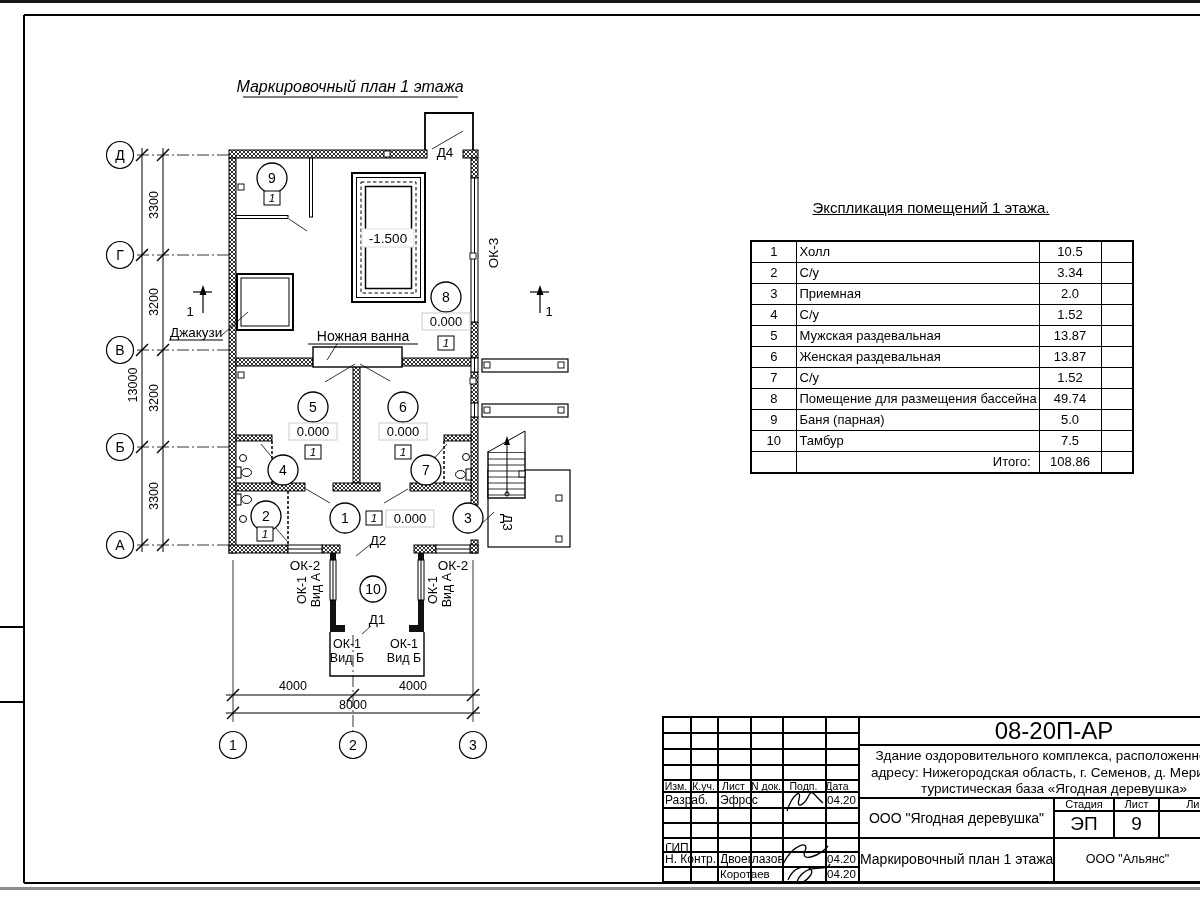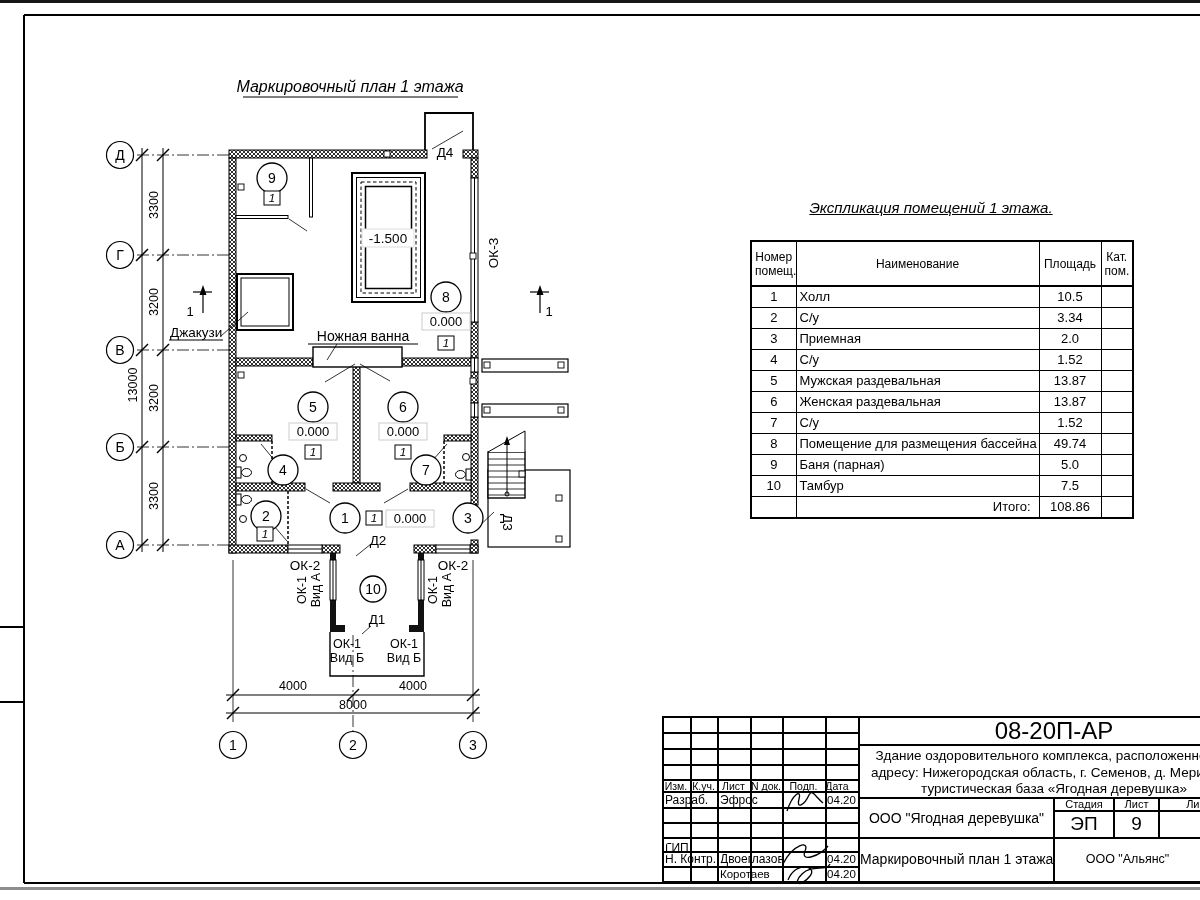--- a/index.html
+++ b/index.html
@@ -11,21 +11,21 @@
   .tbtxt.left{text-align:left;border-radius:6px;}
   
   #expl-wrap{position:absolute;left:750px;top:240px;}
   #expl{border-collapse:collapse;table-layout:fixed;width:382px;font-size:13px;}
   #expl td{border:1px solid #000;padding:0 3px;overflow:hidden;white-space:nowrap;}
   #expl{border:2px solid #000;}
   #expl tr.hdr td{border-bottom:2px solid #000;font-size:12px;text-align:center;vertical-align:middle;}
   #expl td.c{text-align:center;}
   #expl td.r{text-align:right;padding-right:8px;}
   #expl-title{position:absolute;left:740px;top:199px;width:382px;text-align:center;
-      font-style:italic;font-size:15px;text-decoration:underline;}
+      font-size:15px;text-decoration:underline;}
   svg text{fill:#000;}
 </style>
 </head>
 <body>
 
 <svg class="abs" style="left:0;top:0" width="1200" height="900" viewBox="0 0 1200 900">
   <defs>
     <pattern id="wh" width="4" height="4" patternUnits="userSpaceOnUse">
       <rect width="4" height="4" fill="#fff"></rect>
       <path d="M0 4 L4 0 M0 0 L4 4" stroke="#1a1a1a" stroke-width="0.9"></path>
@@ -352,26 +352,20 @@
 <div id="expl-title">Экспликация помещений 1 этажа.</div>
 <div id="expl-wrap">
   <table id="expl">
     <colgroup>
         <col style="width:45px">
         <col style="width:243px">
         <col style="width:62px">
         <col style="width:32px">
       </colgroup>
     <tbody>
-      <tr class="hdr" style="height:45px">
-        <td><span>Номер</span><br><span>помещ.</span></td>
-        <td>Наименование</td>
-        <td>Площадь</td>
-        <td><span>Кат.</span><br><span>пом.</span></td>
-      </tr>
       <tr style="height:21px">
           <td class="c">1</td>
           <td>Холл</td>
           <td class="c">10.5</td>
           <td></td>
         </tr>
       <tr style="height:21px">
           <td class="c">2</td>
           <td>С/у</td>
           <td class="c">3.34</td>

